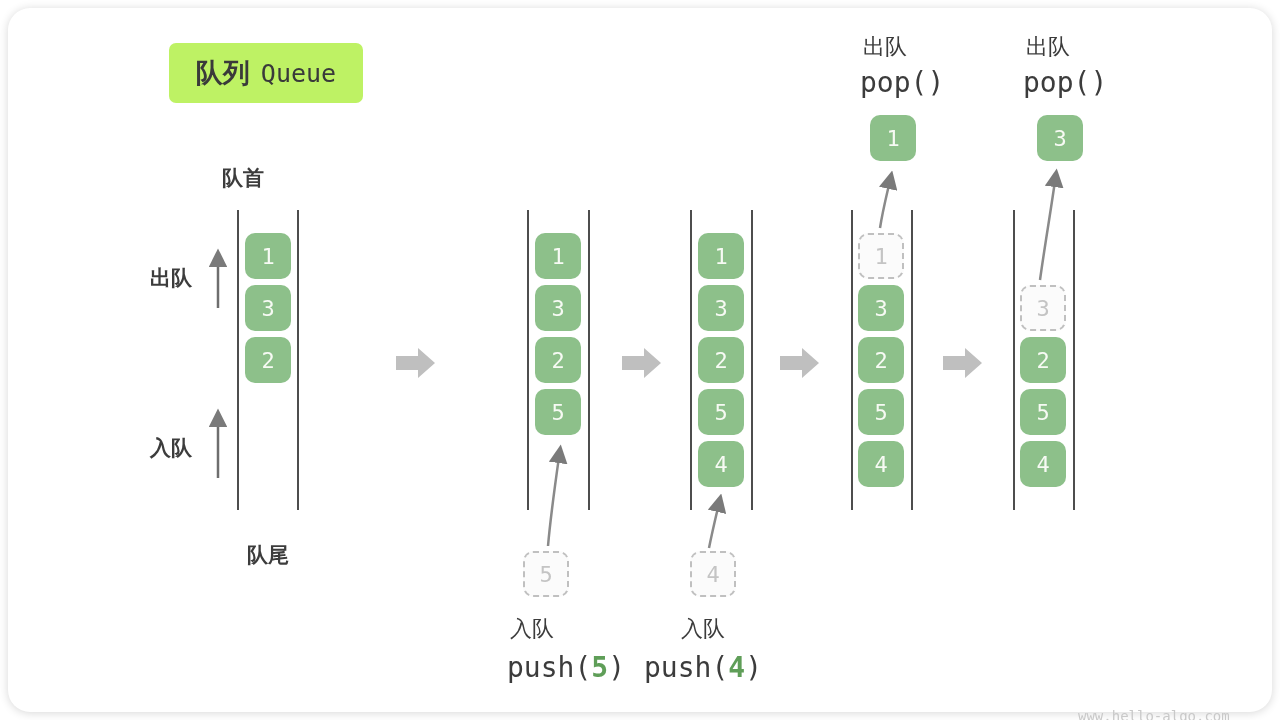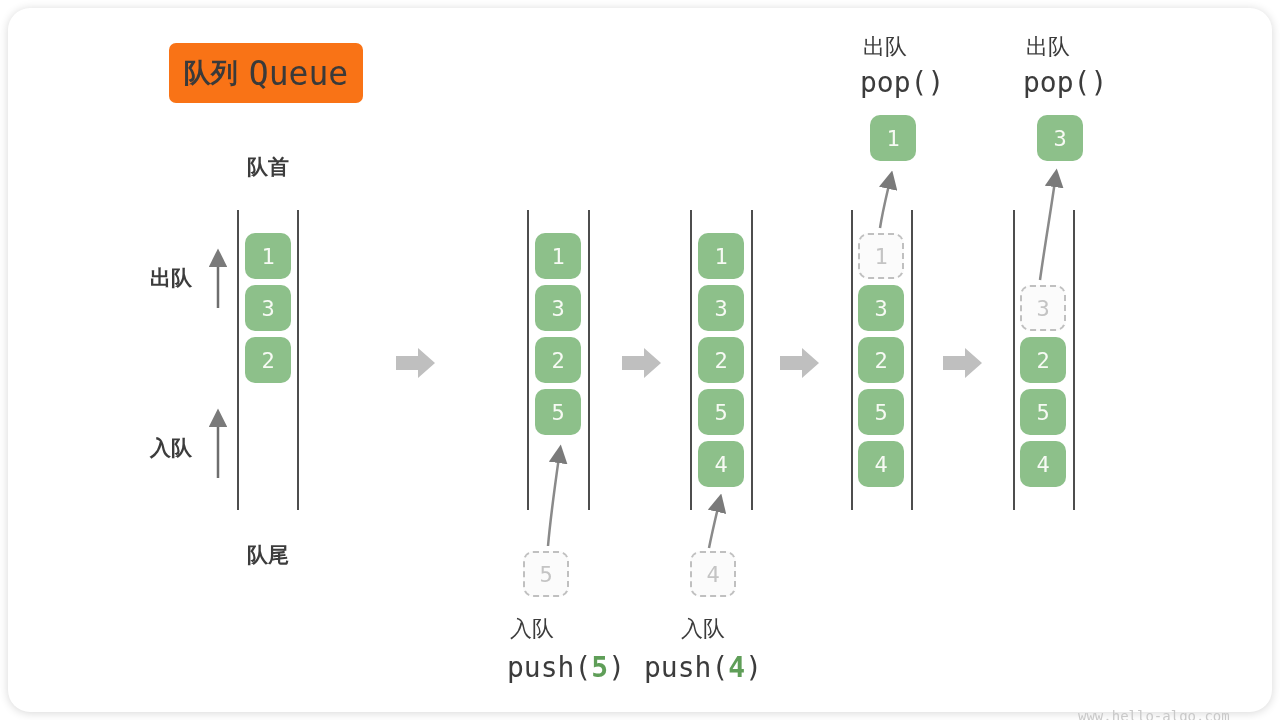--- a/index.html
+++ b/index.html
@@ -13,25 +13,25 @@
     position: absolute;
     left: 8px; top: 8px; right: 8px; bottom: 8px;
     background: #ffffff;
     border-radius: 22px;
     box-shadow: 0 1px 10px rgba(0,0,0,0.16);
   }
   .abs { position: absolute; }
 
   .title-box {
     left: 169px; top: 43px; width: 194px; height: 60px;
-    background: #f97316; border-radius: 7px;
+    background: #bef264; border-radius: 7px;
     display: flex; align-items: center; justify-content: center; gap: 11px;
   }
   .title-zh { font-size: 27px; font-weight: 700; color: #3A3A3A; }
-  .title-en { font-family: "DejaVu Sans Mono", monospace; font-size: 33px; color: #3A3A3A; }
+  .title-en { font-family: "DejaVu Sans Mono", monospace; font-size: 25px; color: #3A3A3A; }
 
   .cn-label {
     font-size: 21px; font-weight: 700; color: #3C3C3C;
     white-space: nowrap;
   }
   .op-cn {
     font-size: 22px; font-weight: 500; color: #3C3C3C; white-space: nowrap;
   }
   .op-code {
     font-family: "DejaVu Sans Mono", monospace;
@@ -77,21 +77,21 @@
 </head>
 <body>
 
 <div class="card"></div>
 
 <div class="abs title-box">
   <span class="title-zh">队列</span>
   <span class="title-en">Queue</span>
 </div>
 
-<div class="abs cn-label" style="left:222px; top:153px; width:92px; text-align:center;">队首</div>
+<div class="abs cn-label" style="left:222px; top:164px; width:92px; ">队首</div>
 <div class="abs cn-label" style="left:222px; top:541px; width:92px; text-align:center;">队尾</div>
 <div class="abs cn-label" style="left:150px; top:264px;">出队</div>
 <div class="abs cn-label" style="left:150px; top:434px;">入队</div>
 
 <div class="abs qline" style="left:237px;"></div>
 <div class="abs qline" style="left:297px;"></div>
 <div class="abs qline" style="left:527px;"></div>
 <div class="abs qline" style="left:588px;"></div>
 <div class="abs qline" style="left:690px;"></div>
 <div class="abs qline" style="left:751px;"></div>

